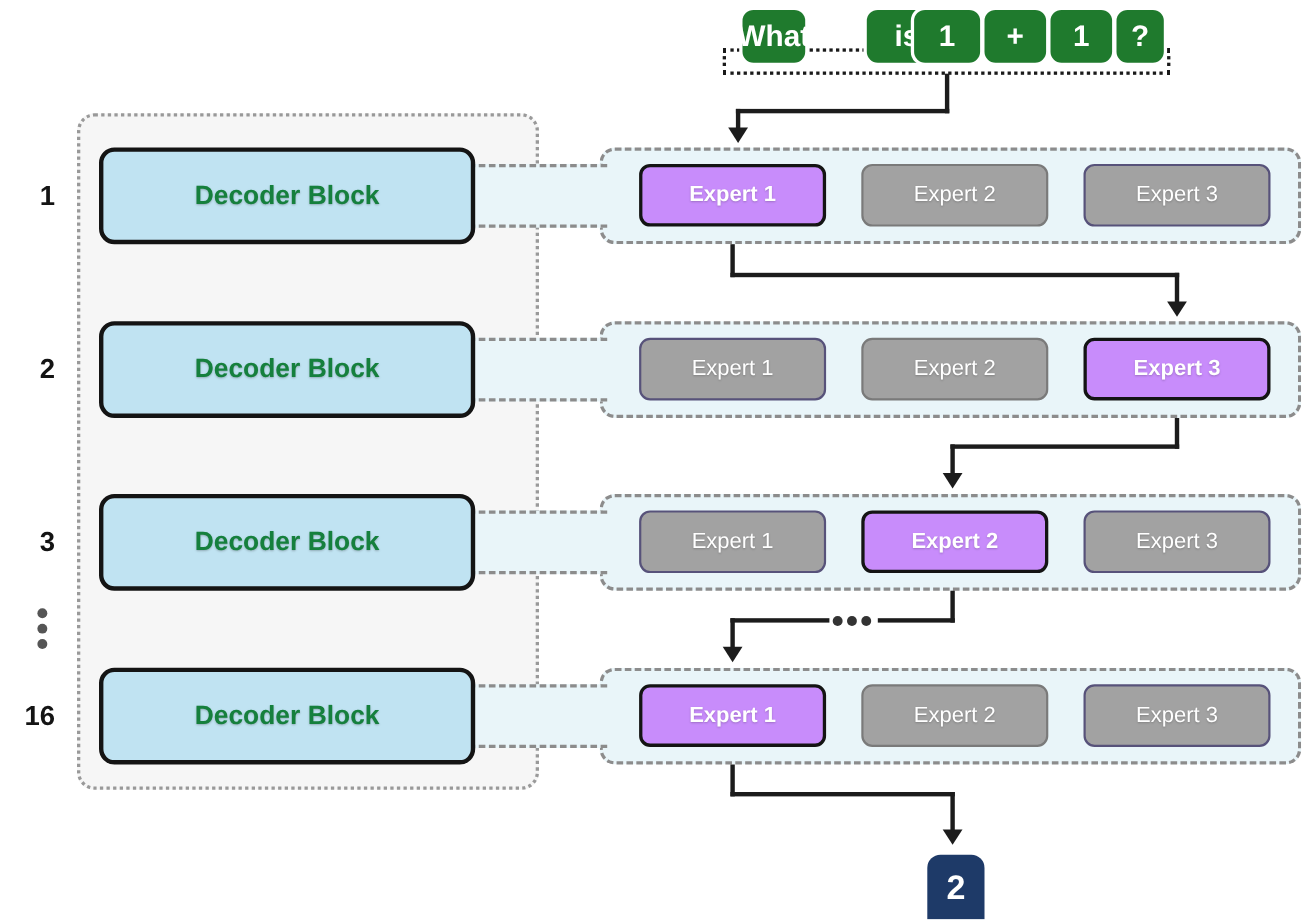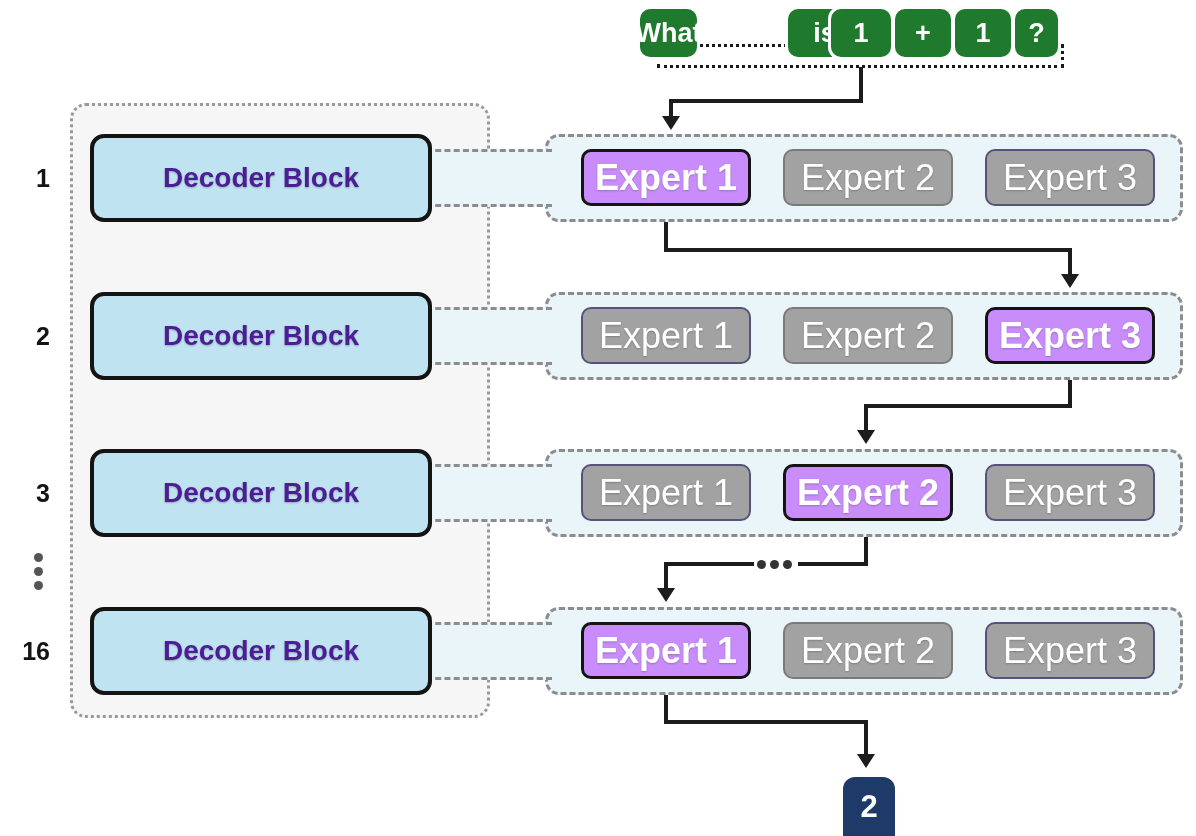--- a/index.html
+++ b/index.html
@@ -17,21 +17,21 @@
   .panel {
     position: absolute; left: 70px; top: 103px; width: 420px; height: 615px;
     background: #f6f6f6; border: 3px dotted #999999; border-radius: 16px;
     z-index: 0;
   }
 
   .decoder {
     position: absolute; left: 90px; width: 342px; height: 88px;
     background: #c0e3f2; border: 4px solid #141414; border-radius: 14px;
     display: flex; align-items: center; justify-content: center;
-    font-size: 28px; font-weight: 700; color: #4c1d95;
+    font-size: 24px; font-weight: 700; color: #15803d;
     text-shadow: 0 1px 2px rgba(0,0,0,0.25);
     z-index: 3;
   }
 
   .laynum {
     position: absolute; left: 8px; width: 42px; height: 30px;
     text-align: right; font-size: 25px; font-weight: 700; color: #141414;
     z-index: 4; line-height: 30px;
   }
 
@@ -48,21 +48,21 @@
   .band {
     position: absolute; left: 426px; width: 126px; height: 58px;
     background: #e9f5f9;
     border-top: 3.5px dashed #8c8c8c; border-bottom: 3.5px dashed #8c8c8c;
     z-index: 2;
   }
 
   .expert {
     position: absolute; width: 170px; height: 57px; border-radius: 10px;
     display: flex; align-items: center; justify-content: center;
-    font-size: 36px; color: #ffffff; z-index: 3;
+    font-size: 20px; color: #ffffff; z-index: 3;
     text-shadow: 0 1px 2px rgba(0,0,0,0.22);
   }
   .expert.inactive { background: #a2a2a2; border: 2.5px solid #7a7a7a; font-weight: 400; }
   .expert.inactive.b-purple { border-color: #57527a; }
   .expert.active { background: #c88cfb; border: 3px solid #141414; font-weight: 700; }
 
   
   .tstrip {
     position: absolute; left: 657px; top: 44px; width: 407px; height: 24px;
     border: 3px dotted #1a1a1a; z-index: 2; background: transparent;
@@ -136,21 +136,21 @@
 
   <div class="expert inactive b-purple" style="left:581px;top:464px">Expert 1</div>
   <div class="expert active" style="left:783px;top:464px">Expert 2</div>
   <div class="expert inactive b-purple" style="left:985px;top:464px">Expert 3</div>
 
   <div class="expert active" style="left:581px;top:622px">Expert 1</div>
   <div class="expert inactive" style="left:783px;top:622px">Expert 2</div>
   <div class="expert inactive b-purple" style="left:985px;top:622px">Expert 3</div>
 
   <div class="tstrip"></div>
-  <div class="token" style="left:640px;width:57px">What</div>
+  <div class="token" style="left:675px;width:57px">What</div>
   <div class="token" style="left:788px;width:73px">is</div>
   <div class="token" style="left:831px;width:60px">1</div>
   <div class="token" style="left:895px;width:56px">+</div>
   <div class="token" style="left:955px;width:56px">1</div>
   <div class="token" style="left:1015px;width:43px">?</div>
 
   <div>
     <div class="seg" style="left:859px;top:67px;width:4px;height:36px"></div>
     <div class="seg" style="left:669px;top:99px;width:194px;height:4px"></div>
     <div class="seg" style="left:669px;top:99px;width:4px;height:19px"></div>

